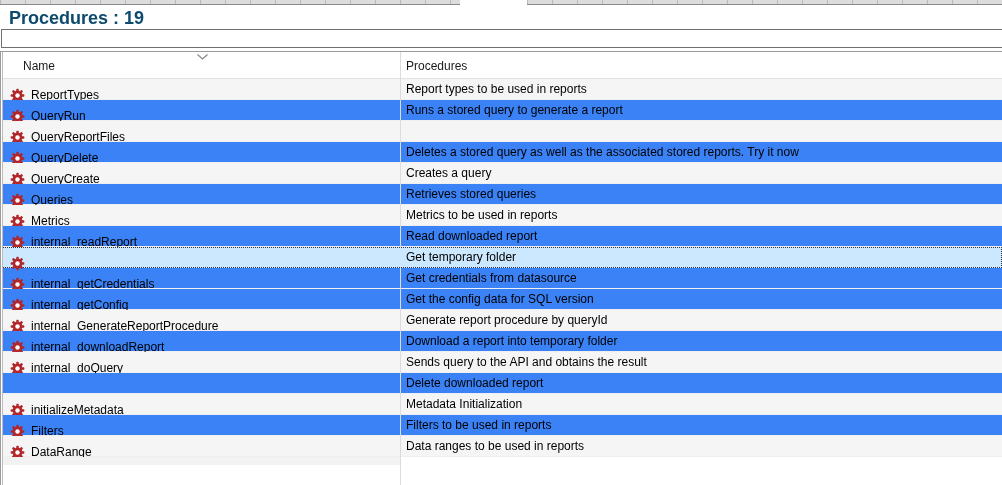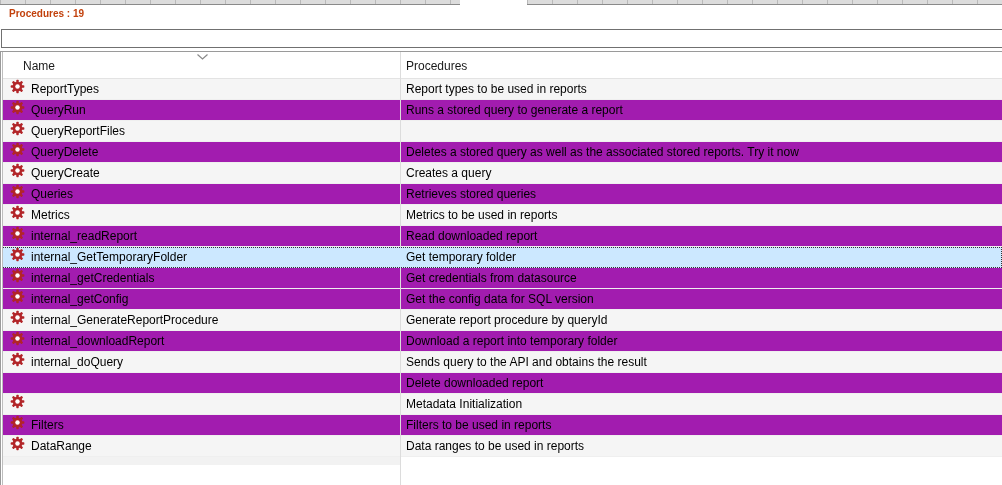--- a/index.html
+++ b/index.html
@@ -12,21 +12,21 @@
   .top-strip{
     position:absolute;top:0;height:4px;
     background:repeating-linear-gradient(to right,#b9b9b9 0 1px,#dcdcdc 1px 25px);
     border-bottom:1px solid #8a8a8a;
   }
   .top-strip.seg1{left:0;width:460px;}
   .top-strip.seg2{left:527px;width:475px;}
   
   .title{
     position:absolute;top:8px;left:9px;
-    font-weight:bold;font-size:10px;color:#c2410c;white-space:nowrap;
+    font-weight:bold;font-size:18px;color:#0c4a6e;white-space:nowrap;
   }
   
   .filter{
     position:absolute;top:29px;left:1px;width:1001px;height:19px;
     box-sizing:border-box;border:1px solid #707070;border-right:none;
     padding:0 4px;font:inherit;outline:none;background:#fff;
   }
   
   .table{
     position:absolute;top:51px;left:0;right:0;bottom:0;
@@ -45,32 +45,32 @@
     position:relative;height:27px;box-sizing:border-box;
     border-bottom:1px solid #e3e3e3;background:#fff;
   }
   .th{position:absolute;bottom:5px;white-space:nowrap;color:#1a1a1a;cursor:default;}
   .th-name{left:23px;}
   .th-desc{left:406px;}
   .sort-icon{position:absolute;left:197px;top:2px;width:11px;height:6px;color:#8a8a8a;}
   .tbody{position:relative;}
   .row{
     position:relative;height:21px;line-height:21px;box-sizing:border-box;
-    background:#a21caf;border-bottom:1px solid #efefef;white-space:nowrap;
+    background:#3b82f6;border-bottom:1px solid #efefef;white-space:nowrap;
   }
   .row.stripe{background:var(--stripe,#f5f5f5);}
   .row.selected{
     background:var(--selection-bg,#cce8ff);
     outline:1px dotted #333;outline-offset:-1px;border-bottom-color:transparent;
     z-index:2;
   }
   .cell-name{
-    position:absolute;left:0;top:0;width:400px;height:21px;
+    position:absolute;left:0;top:6px;width:400px;height:21px;
     padding-left:10px;box-sizing:border-box;overflow:hidden;
-    display:flex;align-items:flex-start;gap:6px;
+    display:flex;align-items:center;gap:6px;
   }
   .cell-desc{
     position:absolute;left:406px;right:0;top:0;height:21px;overflow:hidden;
   }
   .gear{width:15px;height:15px;flex:0 0 15px;color:var(--gear-red,#b22528);display:block;}
   .stub{position:relative;height:8px;}
   .stub-name{position:absolute;left:0;top:0;width:400px;height:8px;background:#f2f2f2;}
 </style>
 </head>
 <body>
@@ -243,21 +243,20 @@
       <svg class="gear" viewBox="0 0 16 16">
         <g fill="currentColor">
           <rect x="6.7" y="0.7" width="2.6" height="14.6" rx="0.8"></rect>
           <rect x="6.7" y="0.7" width="2.6" height="14.6" rx="0.8" transform="rotate(45 8 8)"></rect>
           <rect x="6.7" y="0.7" width="2.6" height="14.6" rx="0.8" transform="rotate(90 8 8)"></rect>
           <rect x="6.7" y="0.7" width="2.6" height="14.6" rx="0.8" transform="rotate(135 8 8)"></rect>
           <circle cx="8" cy="8" r="5.2"></circle>
         </g>
         <circle cx="8" cy="8" r="2.4" fill="#ffffff"></circle>
       </svg>
-      <span>internal_GetTemporaryFolder</span>
     </div>
     <div class="cell-desc">
       <span>Get temporary folder</span>
     </div>
   </div>
         <div class="row">
     <div class="cell-name">
       <svg class="gear" viewBox="0 0 16 16">
         <g fill="currentColor">
           <rect x="6.7" y="0.7" width="2.6" height="14.6" rx="0.8"></rect>
@@ -356,20 +355,21 @@
       <svg class="gear" viewBox="0 0 16 16">
         <g fill="currentColor">
           <rect x="6.7" y="0.7" width="2.6" height="14.6" rx="0.8"></rect>
           <rect x="6.7" y="0.7" width="2.6" height="14.6" rx="0.8" transform="rotate(45 8 8)"></rect>
           <rect x="6.7" y="0.7" width="2.6" height="14.6" rx="0.8" transform="rotate(90 8 8)"></rect>
           <rect x="6.7" y="0.7" width="2.6" height="14.6" rx="0.8" transform="rotate(135 8 8)"></rect>
           <circle cx="8" cy="8" r="5.2"></circle>
         </g>
         <circle cx="8" cy="8" r="2.4" fill="#ffffff"></circle>
       </svg>
+      <span>initializeMetadata</span>
     </div>
     <div class="cell-desc">
       <span>Metadata Initialization</span>
     </div>
   </div>
         <div class="row">
     <div class="cell-name">
       <svg class="gear" viewBox="0 0 16 16">
         <g fill="currentColor">
           <rect x="6.7" y="0.7" width="2.6" height="14.6" rx="0.8"></rect>

